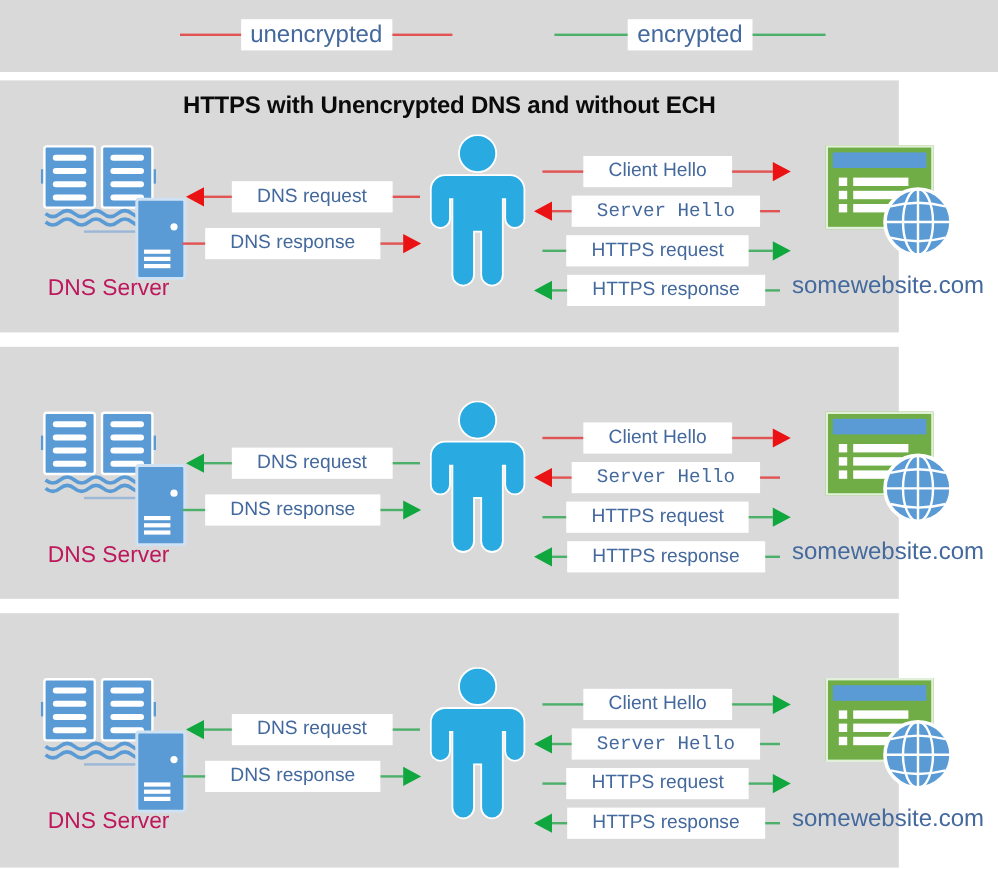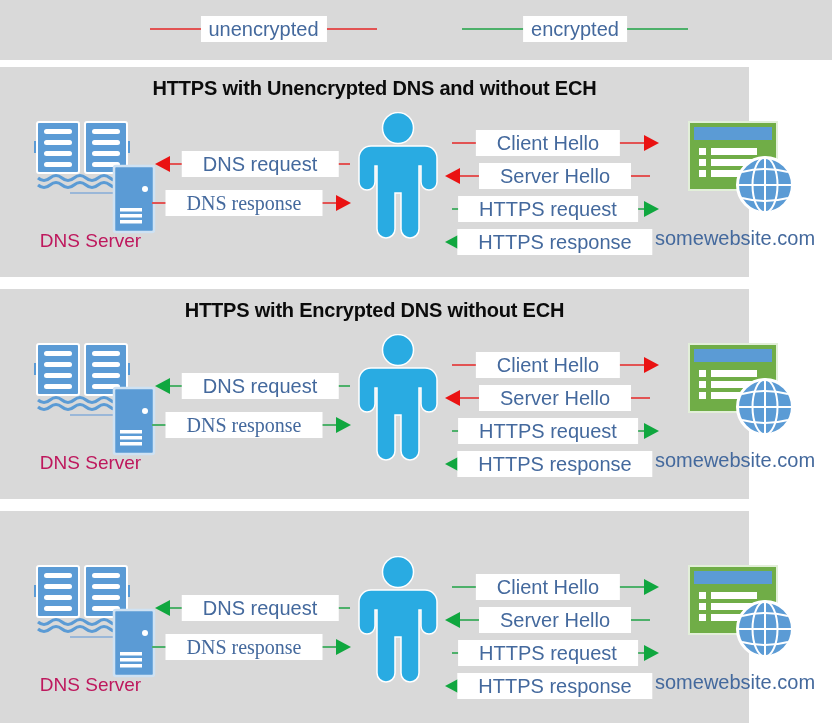--- a/index.html
+++ b/index.html
@@ -18,27 +18,27 @@
   [data-status="encrypted"]{--line:#4db06a;--head:#10a73f;}
 
   
   .arrow{position:absolute;height:2px;}
   .arrow .line{position:absolute;left:0;right:0;top:0;height:2px;background:var(--line);}
   .arrow .head{position:absolute;top:1px;transform:translateY(-50%);width:0;height:0;
                border-top:8px solid transparent;border-bottom:8px solid transparent;}
   .arrow[data-dir="right"] .head{left:100%;border-left:15px solid var(--head);}
   .arrow[data-dir="left"]  .head{right:100%;border-right:15px solid var(--head);}
   .alabel{position:absolute;left:50%;top:1px;transform:translate(-50%,-50%);
-          background:#fff;color:#44699d;font-size:20px;line-height:26px;
+          background:#fff;color:#44699d;font-size:16px;line-height:26px;
           padding:0 21px;white-space:nowrap;}
 
   .a-dns-request  {top:96px; left:170px;width:180px;text-align:center;}
-  .a-dns-response {top:135px;left:152px;width:184px;font-family:Liberation Serif, serif;}
+  .a-dns-response {top:135px;left:152px;width:184px;}
   .a-client-hello {top:75px; left:452px;width:192px;}
-  .a-server-hello {top:108px;left:460px;width:190px;}
+  .a-server-hello {top:108px;left:460px;width:190px;font-family:Liberation Mono, monospace;}
   .a-https-request{top:141px;left:452px;width:192px;}
   .a-https-response{top:174px;left:460px;width:190px;}
 
   
   .legend-item{position:absolute;top:28px;height:2px;}
   .legend-item .line{position:absolute;left:0;right:0;top:0;height:2px;background:var(--line);}
   .legend-item .llabel{position:absolute;left:50%;top:1px;transform:translate(-50%,-50%);
           background:#fff;color:#44699d;font-size:20px;line-height:26px;padding:0 8px;white-space:nowrap;}
   .li-unencrypted{left:150px;width:227px;}
   .li-encrypted{left:462px;width:226px;}
@@ -56,21 +56,21 @@
   
   .site-window{position:absolute;left:688px;top:54px;width:90px;height:70px;
                background:#70ad47;border:2px solid #e2efd9;box-sizing:border-box;}
   .win-titlebar{position:absolute;left:4px;top:4px;right:4px;height:13px;background:#5b9bd5;}
   .win-list{position:absolute;left:9px;top:25px;}
   .win-row{display:flex;align-items:center;gap:5px;margin-bottom:4px;}
   .win-dot{width:7px;height:7px;background:#fff;}
   .win-bar{height:7px;background:#fff;}
   .wb1{width:46px;} .wb2{width:46px;} .wb3{width:34px;}
   .globe{position:absolute;left:735px;top:88px;}
-  .site-label{position:absolute;left:655px;top:160px;width:170px;
+  .site-label{position:absolute;left:655px;top:160px;width:170px;text-align:center;
               font-size:20px;color:#44699d;}
 </style>
 </head>
 <body>
 
 <div class="page">
 
   <div class="bar legendbar">
     <div class="legend-item li-unencrypted" data-status="unencrypted">
       <div class="line"></div>
@@ -175,21 +175,20 @@
       <span class="alabel">HTTPS request</span>
     </div>
     <div class="arrow a-https-response" data-status="encrypted" data-dir="left">
       <div class="line"></div>
       <div class="head"></div>
       <span class="alabel">HTTPS response</span>
     </div>
   </section>
 
   <section class="panel panel-2">
-    <h2 class="title">HTTPS with Encrypted DNS without ECH</h2>
 
     <svg class="book" width="96" height="72" viewBox="0 0 96 72">
       <rect x="0" y="22" width="5" height="12" fill="#5b9bd5"></rect>
       <rect x="91" y="22" width="5" height="12" fill="#5b9bd5"></rect>
       <rect x="3" y="3" width="42" height="51" rx="2" fill="#5b9bd5" stroke="#fff" stroke-width="2"></rect>
       <rect x="51" y="3" width="42" height="51" rx="2" fill="#5b9bd5" stroke="#fff" stroke-width="2"></rect>
       <g fill="#fff">
         <rect x="10" y="10" width="28" height="5" rx="2.5"></rect>
           <rect x="10" y="21" width="28" height="5" rx="2.5"></rect>
         <rect x="10" y="32" width="28" height="5" rx="2.5"></rect>

